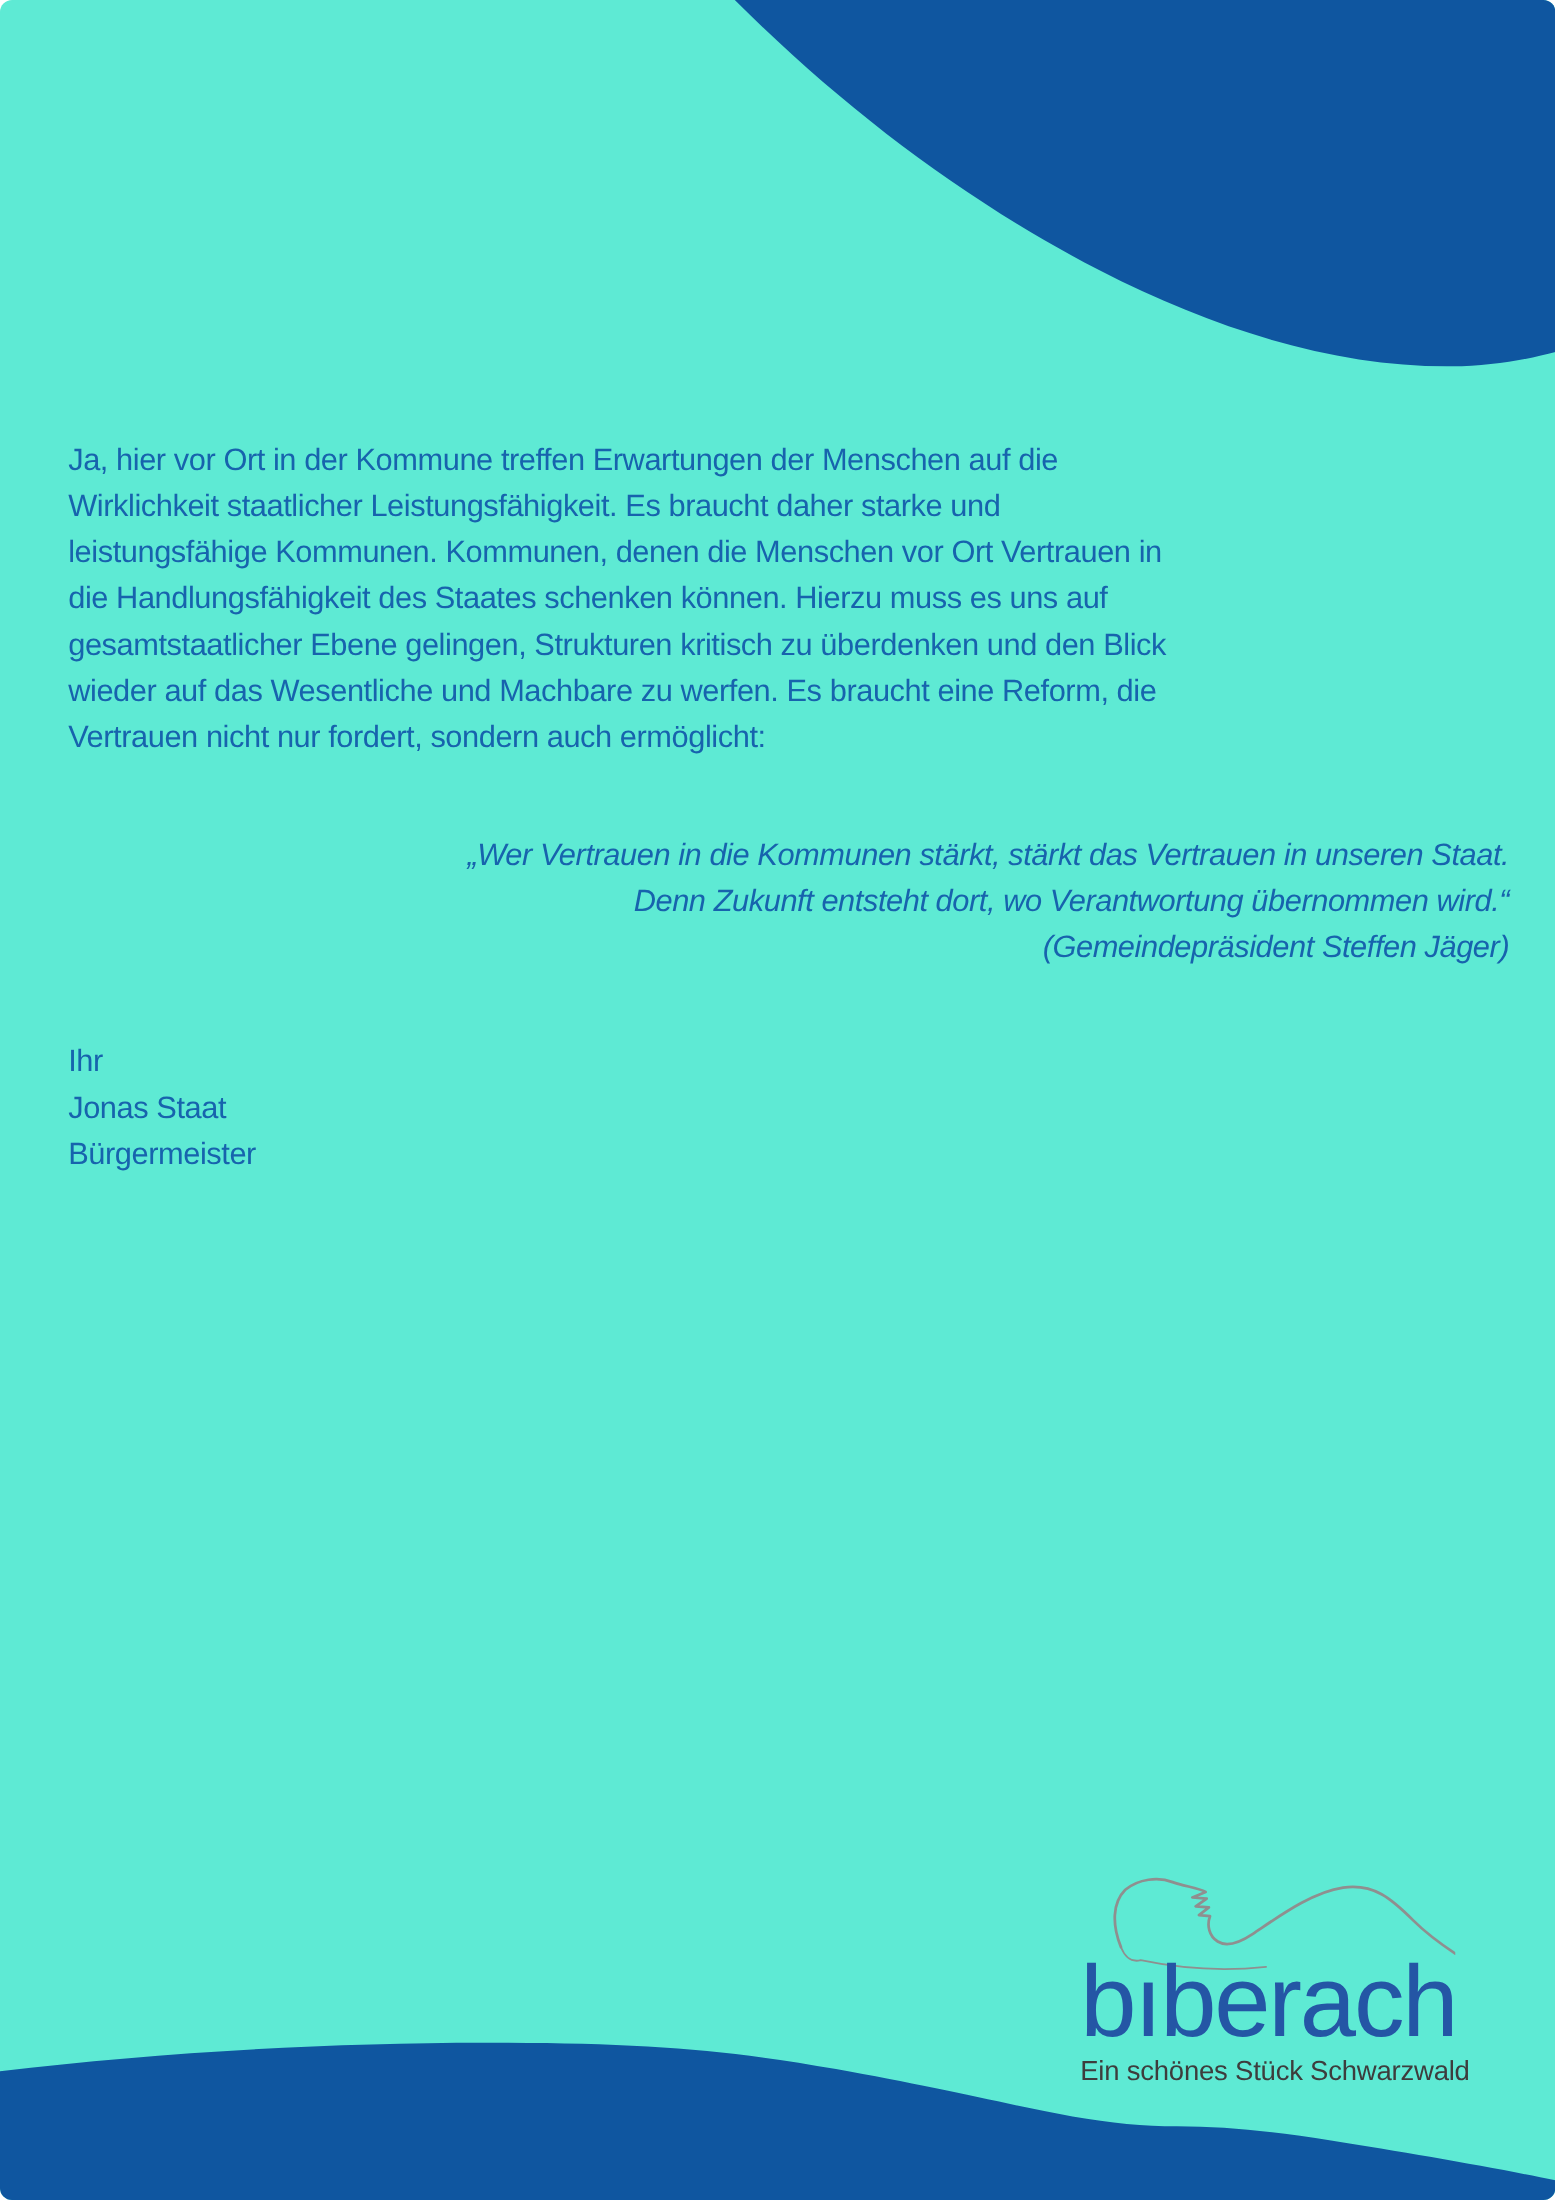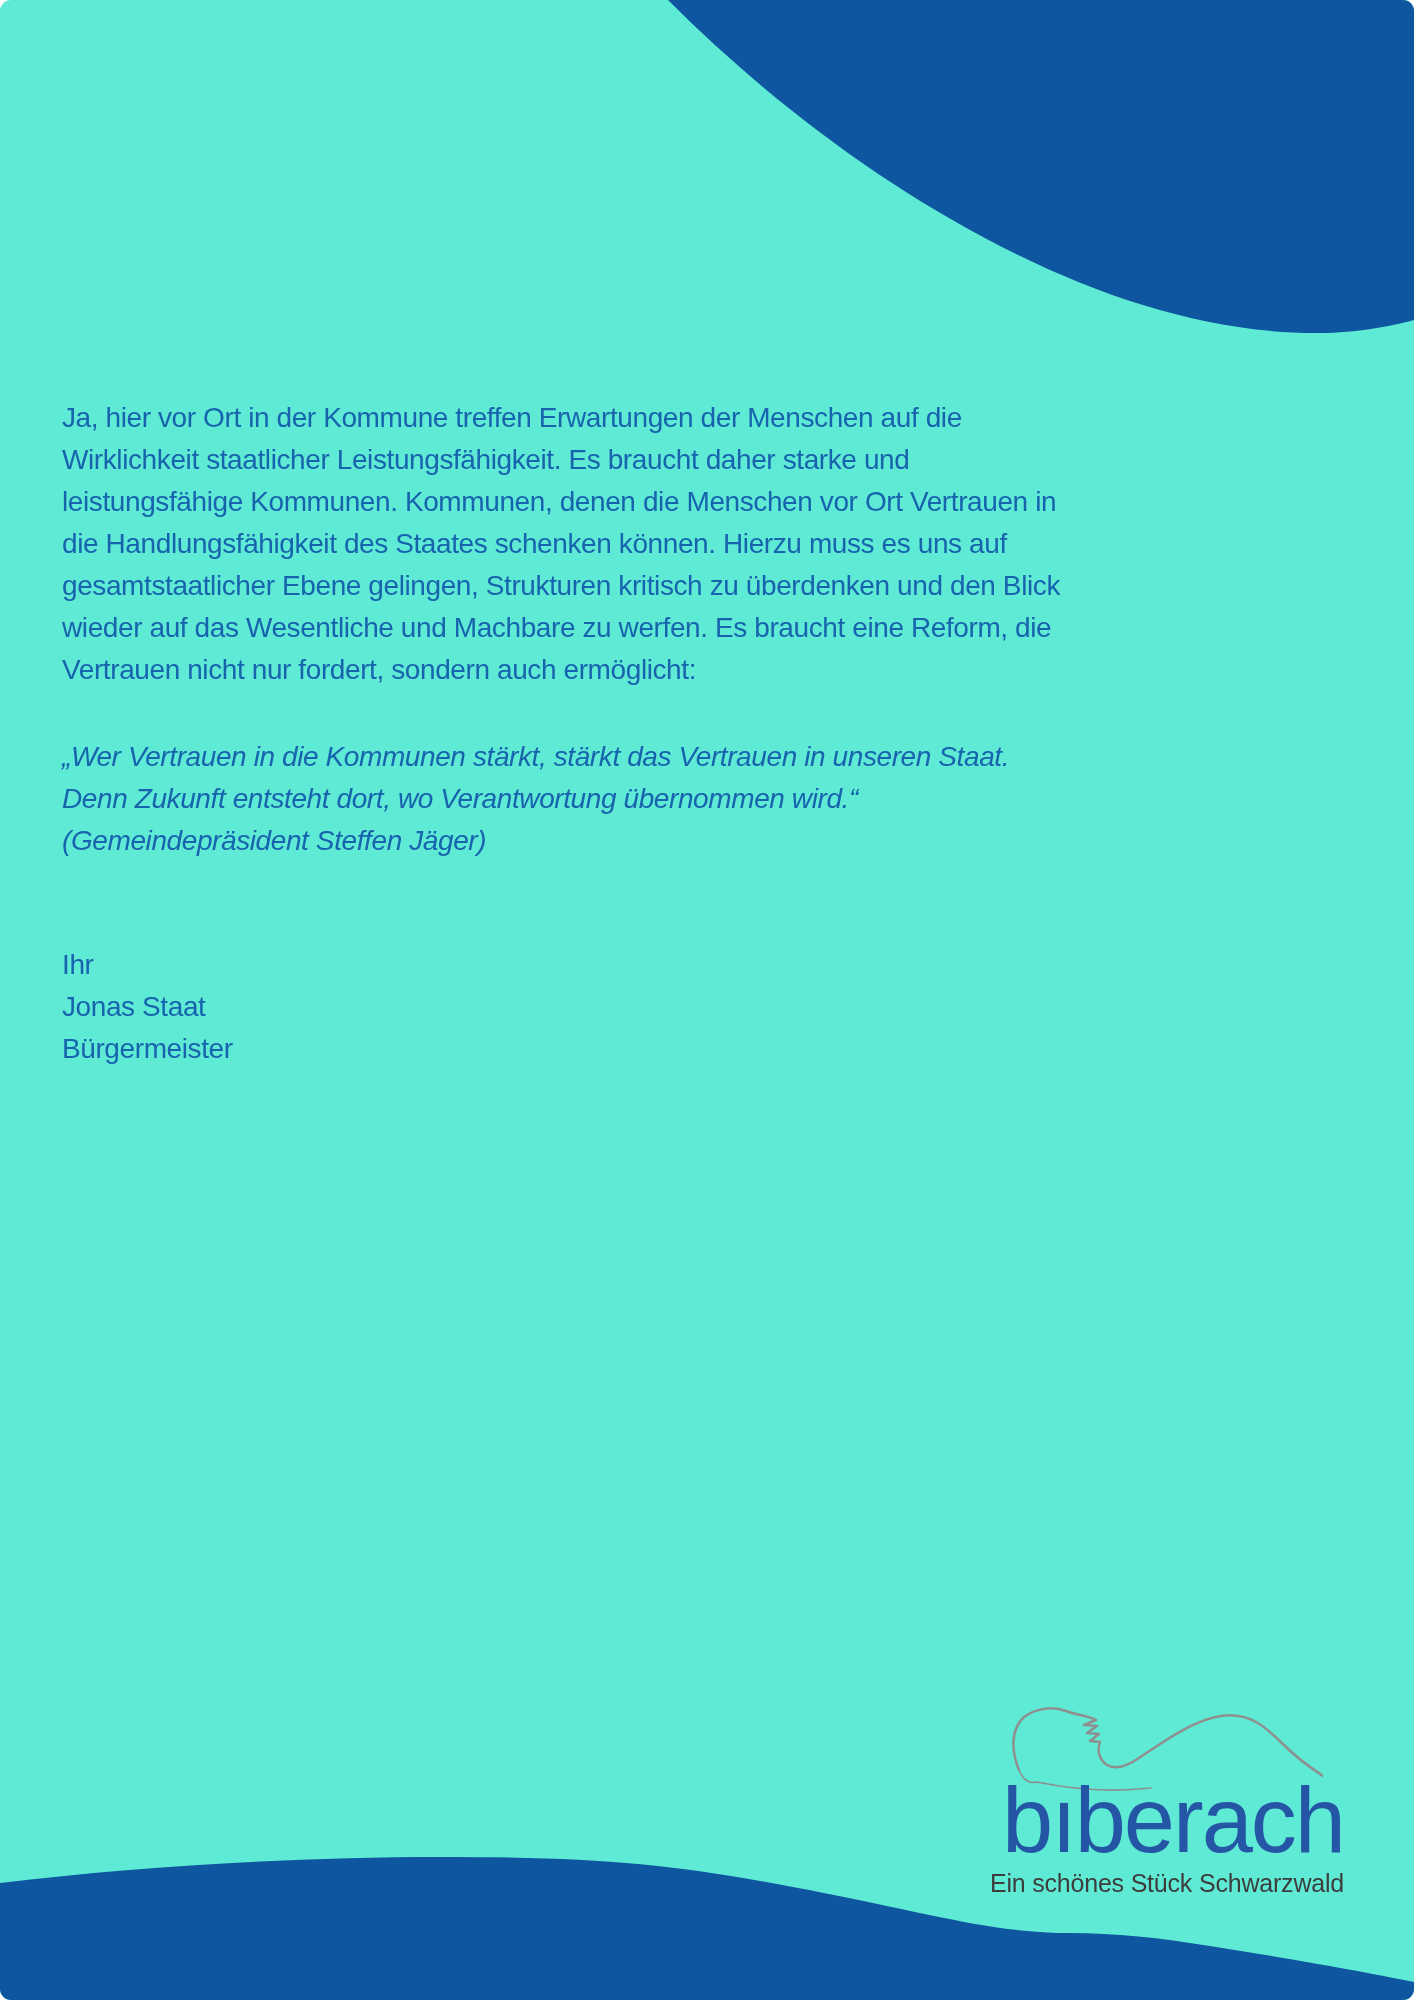--- a/index.html
+++ b/index.html
@@ -20,29 +20,29 @@
     position: absolute;
     left: 62px;
     width: 1310px;
     color: #1763ad;
     font-size: 28px;
     line-height: 42px;
     letter-spacing: -0.4px;
     white-space: pre-line;
   }
   #main-paragraph { top: 397px; }
-  #quote-paragraph { top: 736px; font-style: italic; }
+  #quote-paragraph { top: 756px; font-style: italic; text-align: right; }
   #signature-block { top: 944px; }
 
   #logo-block {
     position: absolute;
     left: 982px;
     top: 1668px;
     width: 362px;
-    text-align: right;
+    text-align: left;
   }
   #logo-squiggle-svg { display: block; margin: 0 auto; }
   #logo-wordmark {
     color: #2456a5;
     font-size: 92px;
     line-height: 88px;
     letter-spacing: -2px;
     margin-top: -22px;
     white-space: nowrap;
   }

